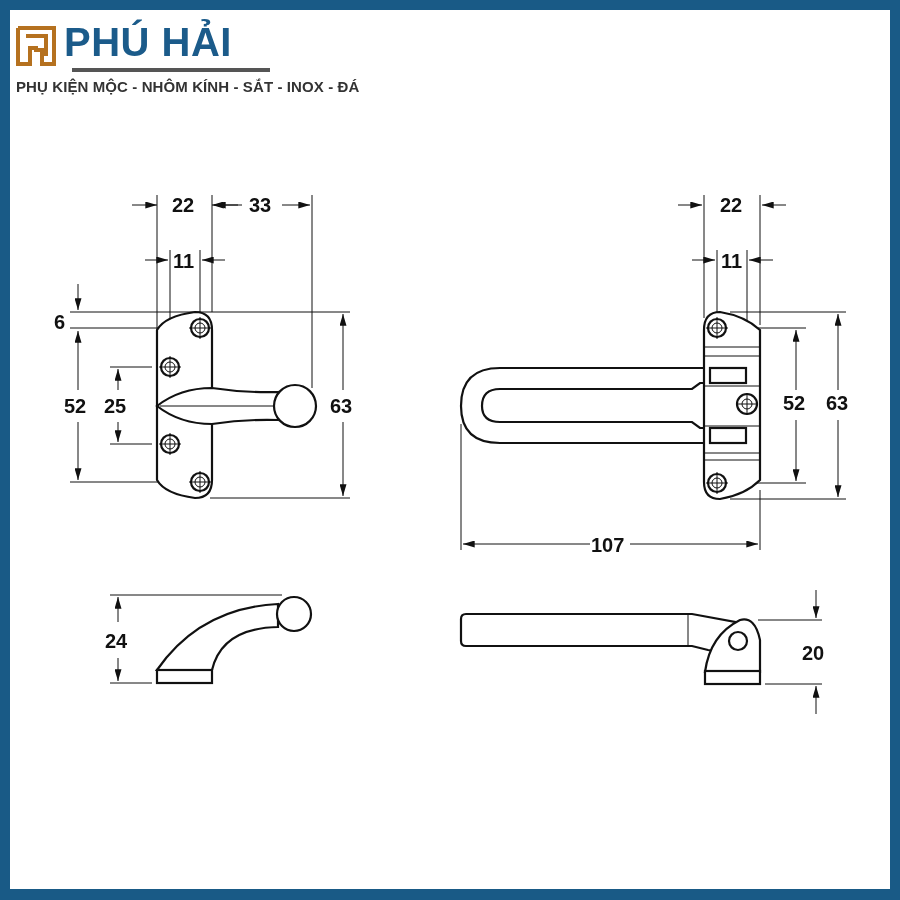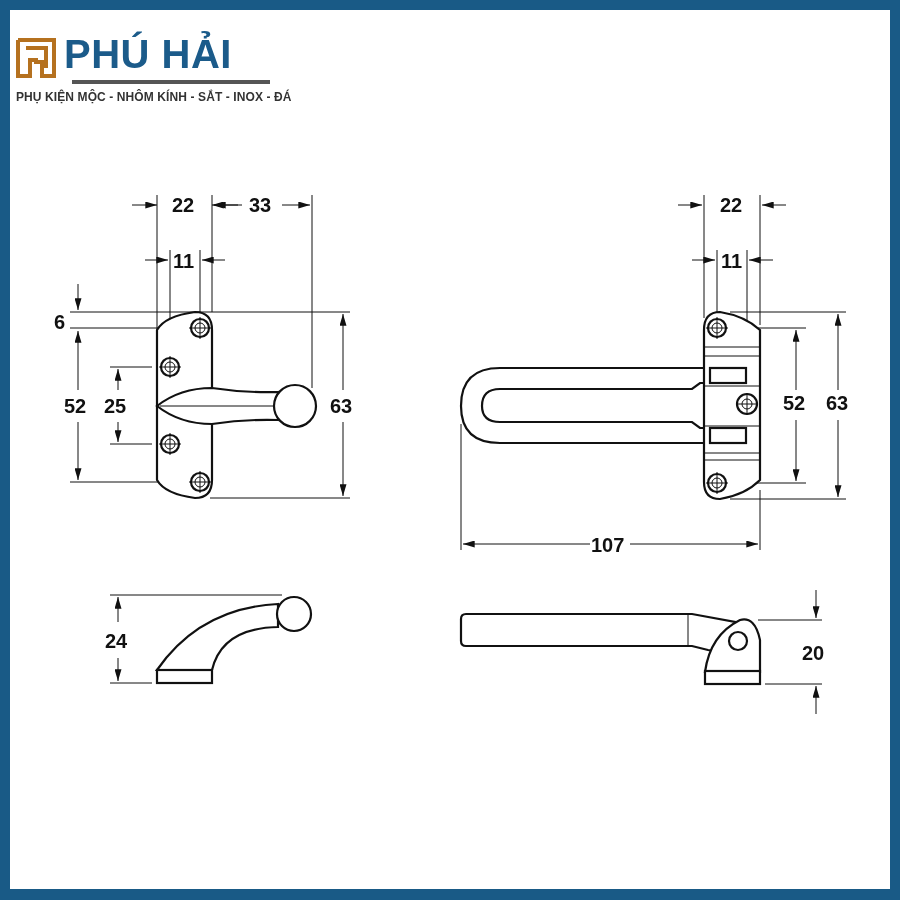--- a/index.html
+++ b/index.html
@@ -1,22 +1,22 @@
 <!DOCTYPE html>
 <html><head>
 <meta charset="utf-8">
 <style>
   html,body{margin:0;padding:0;background:#fff;}
   body{width:900px;height:900px;position:relative;overflow:hidden;font-family:"Liberation Sans",sans-serif;}
   .frame{position:absolute;left:0;top:0;width:900px;height:900px;box-sizing:border-box;border:10px solid #195a86;border-bottom-width:11px;background:#fff;}
-  .logo{position:absolute;left:14px;top:24px;width:250px;height:70px;margin-top:12px;}
+  .logo{position:absolute;left:14px;top:24px;width:250px;height:70px;}
   .logo-mark{position:absolute;left:0;top:0;width:44px;height:44px;}
   .logo-name{position:absolute;left:50px;top:-4px;font-size:40px;font-weight:bold;color:#1b5b8a;letter-spacing:0.5px;white-space:nowrap;font-family:"Liberation Sans",sans-serif;}
   .logo-bar{position:absolute;left:58px;top:44px;width:198px;height:4px;background:#555;}
-  .logo-tag{position:absolute;left:2px;top:54px;font-size:12px;font-weight:bold;color:#333;white-space:nowrap;letter-spacing:0.1px;}
+  .logo-tag{position:absolute;left:2px;top:54px;font-size:15px;font-weight:bold;color:#333;white-space:nowrap;letter-spacing:0.1px;}
   svg.drawing{position:absolute;left:0;top:0;}
   .dim{font-family:"Liberation Sans",sans-serif;font-weight:bold;font-size:20px;fill:#111;}
   .ln{stroke:#111;stroke-width:1;fill:none;}
   .thick{stroke:#111;stroke-width:2.2;fill:#fff;}
   .thickn{stroke:#111;stroke-width:2.2;fill:none;}
 </style>
 </head>
 <body>
 
 <div class="frame"></div>

